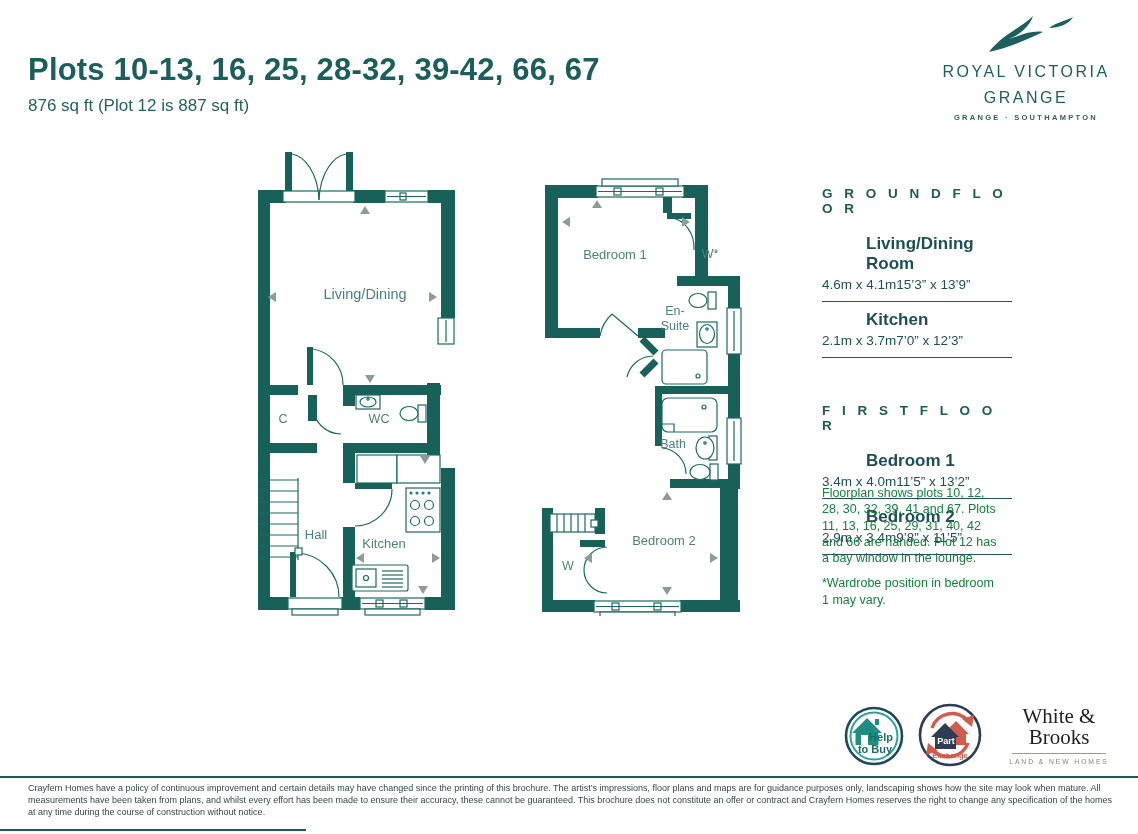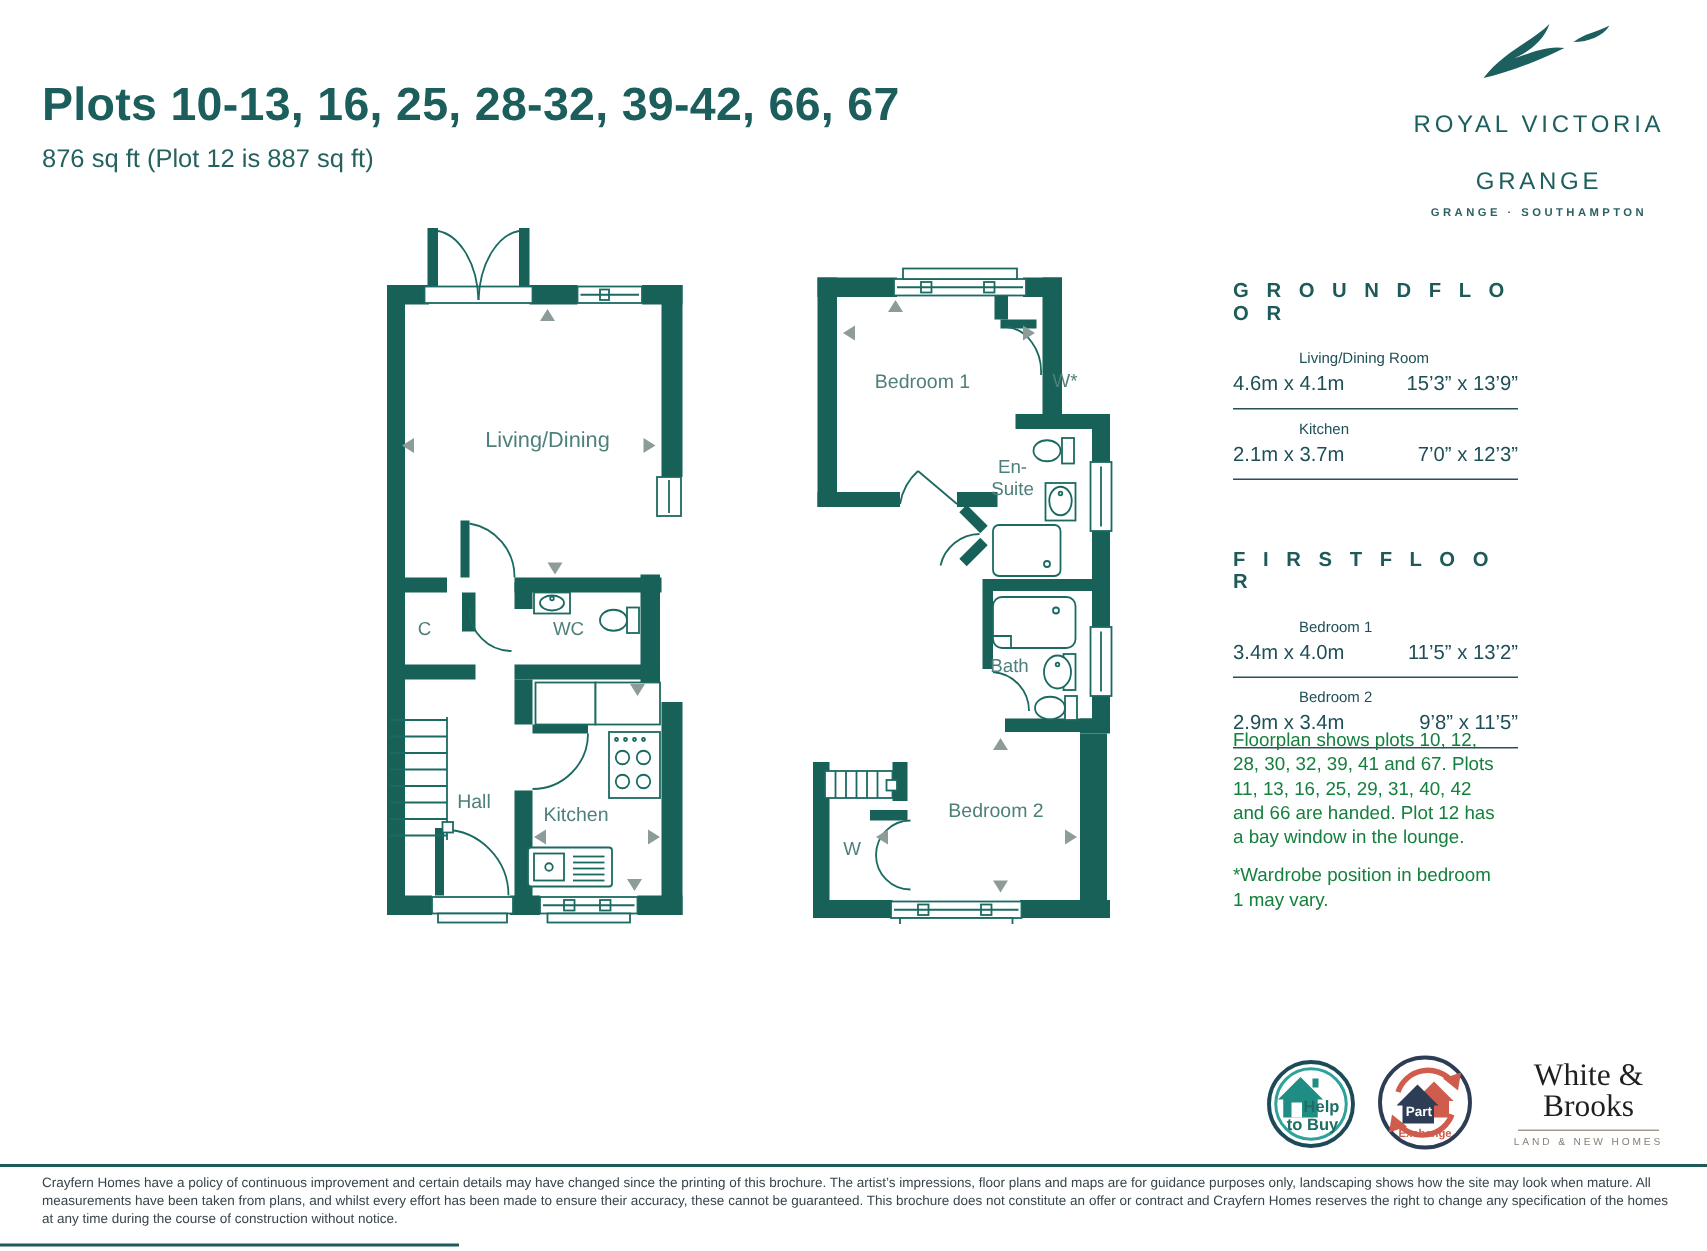--- a/index.html
+++ b/index.html
@@ -7,37 +7,37 @@
        font-family:"Liberation Sans", sans-serif;overflow:hidden;}
   .abs{position:absolute;}
 
   
   .title{left:28px;top:52px;font-size:31px;font-weight:bold;color:#1b5e5c;letter-spacing:.2px;}
   .subtitle{left:28px;top:96px;font-size:17px;color:#25615f;}
 
   
   .brand{left:938px;top:12px;width:176px;text-align:center;color:#1d5f5e;}
   .brand .birds{display:block;margin:0 auto;}
-  .brand .name{font-size:16px;letter-spacing:2.5px;line-height:1.25;margin-top:18px;}
+  .brand .name{font-size:16px;letter-spacing:2.5px;line-height:1.25;margin-top:6px;}
   .brand .loc{font-size:7.5px;font-weight:bold;letter-spacing:2.3px;color:#2b6063;margin-top:5px;}
 
   
   .plan{position:absolute;}
   .plan svg{position:absolute;left:0;top:0;}
   .room-label{position:absolute;color:#4e807b;white-space:nowrap;transform:translate(-50%,-50%);}
   .lbl-lg{font-size:14.5px;}
   .lbl-md{font-size:13px;}
   .lbl-sm{font-size:12.5px;}
 
   
   .specs{left:822px;top:186px;width:190px;color:#1e5а58;}
   .floor-heading{font-size:13.5px;font-weight:bold;letter-spacing:4px;color:#1e5a58;margin-bottom:10px;}
   .room-row{border-bottom:1.6px solid #28505c;padding:8px 0 9px 0;}
-  .room-name{font-size:10px;font-weight:normal;color:#1e4f57;padding-left:44px;}
-  .room-dims{display:flex;justify-content:space-between;font-size:13.5px;color:#1e4f57;margin-top:3px;}
+  .room-name{font-size:17px;font-weight:bold;color:#1e4f57;padding-left:44px;}
+  .room-dims{display:flex;font-size:13.5px;color:#1e4f57;margin-top:3px;}
   .specs-block + .specs-block{margin-top:45px;}
 
   .notes{left:822px;top:485px;width:182px;color:#15803d;font-size:12.5px;line-height:1.3;}
   .notes p{margin:0 0 9px 0;}
 
   
   .footer-logos{left:844px;top:702px;width:270px;height:70px;}
   .wb{position:absolute;left:160px;top:4px;width:110px;text-align:center;
       font-family:"Liberation Serif", serif;color:#1f1f1f;}
   .wb .wb-name{font-size:21px;line-height:1.0;}

